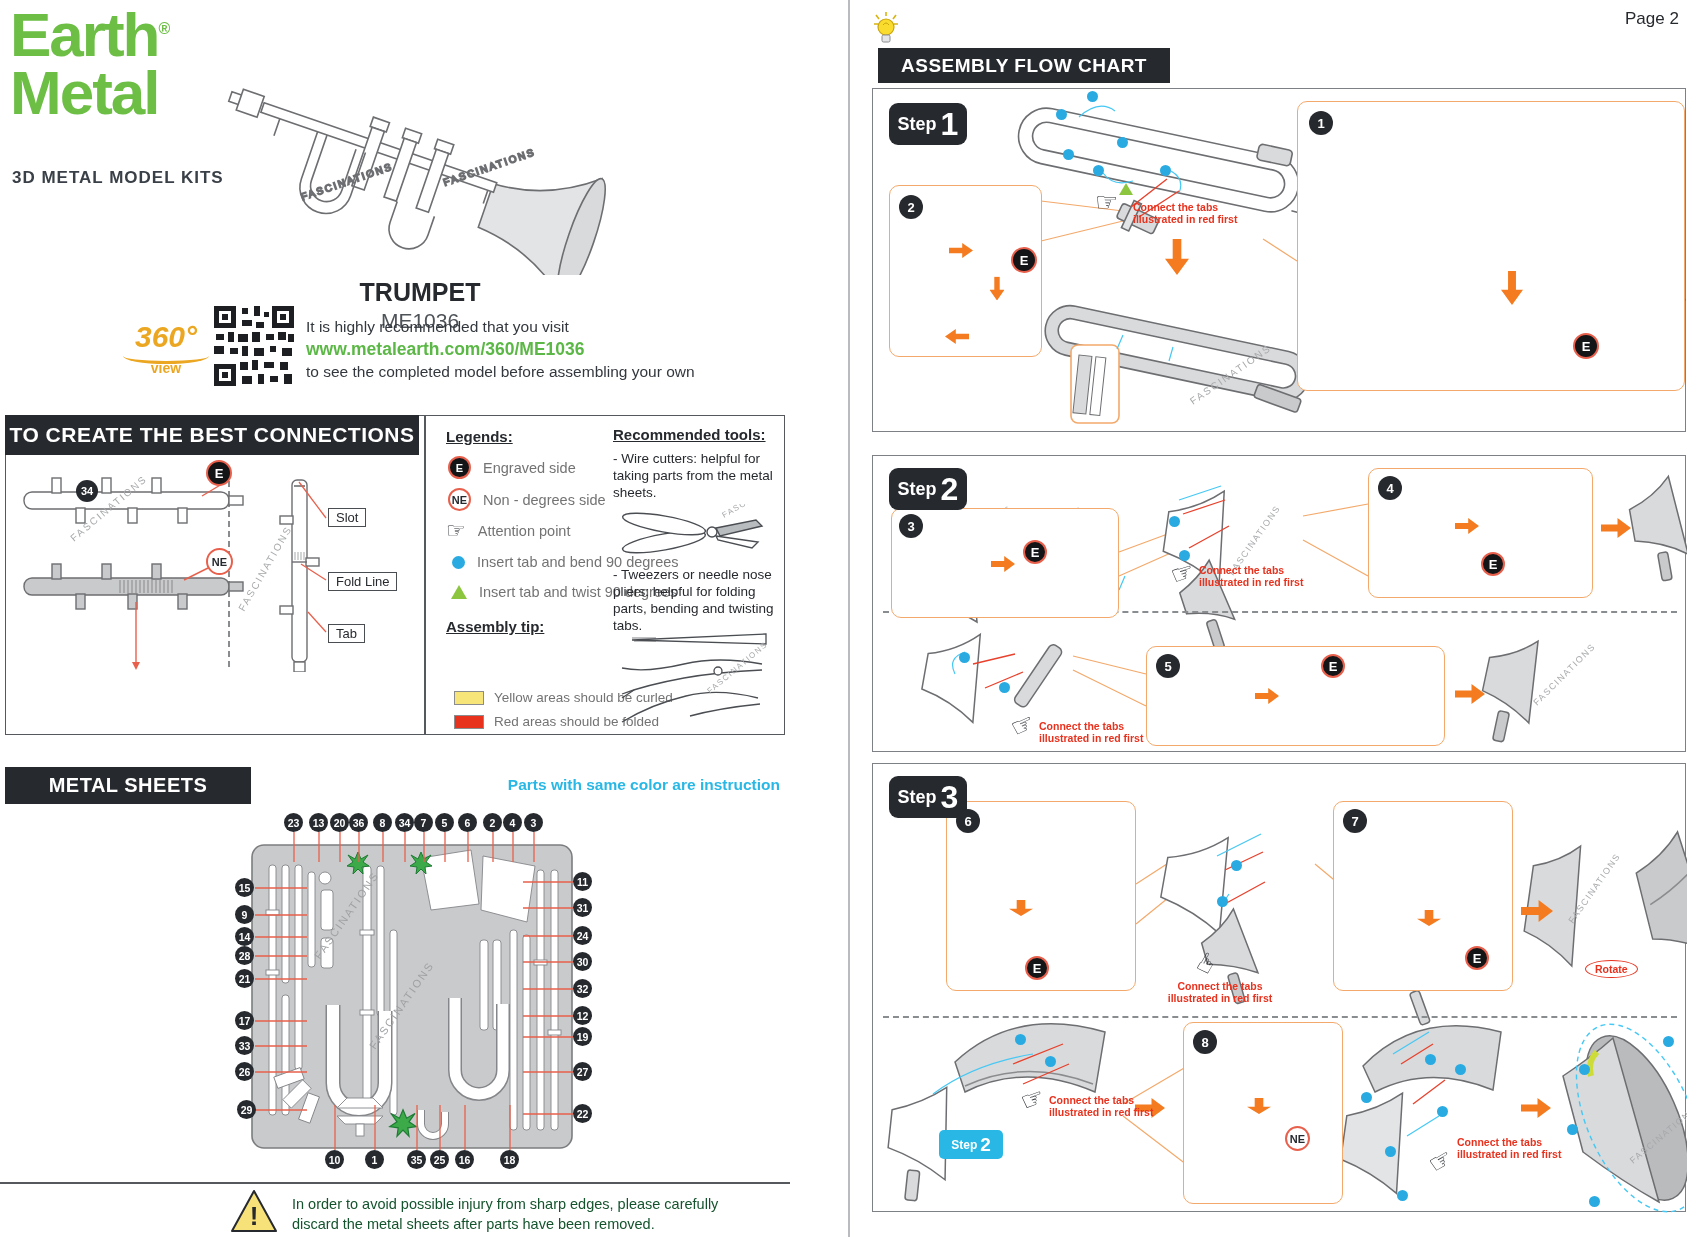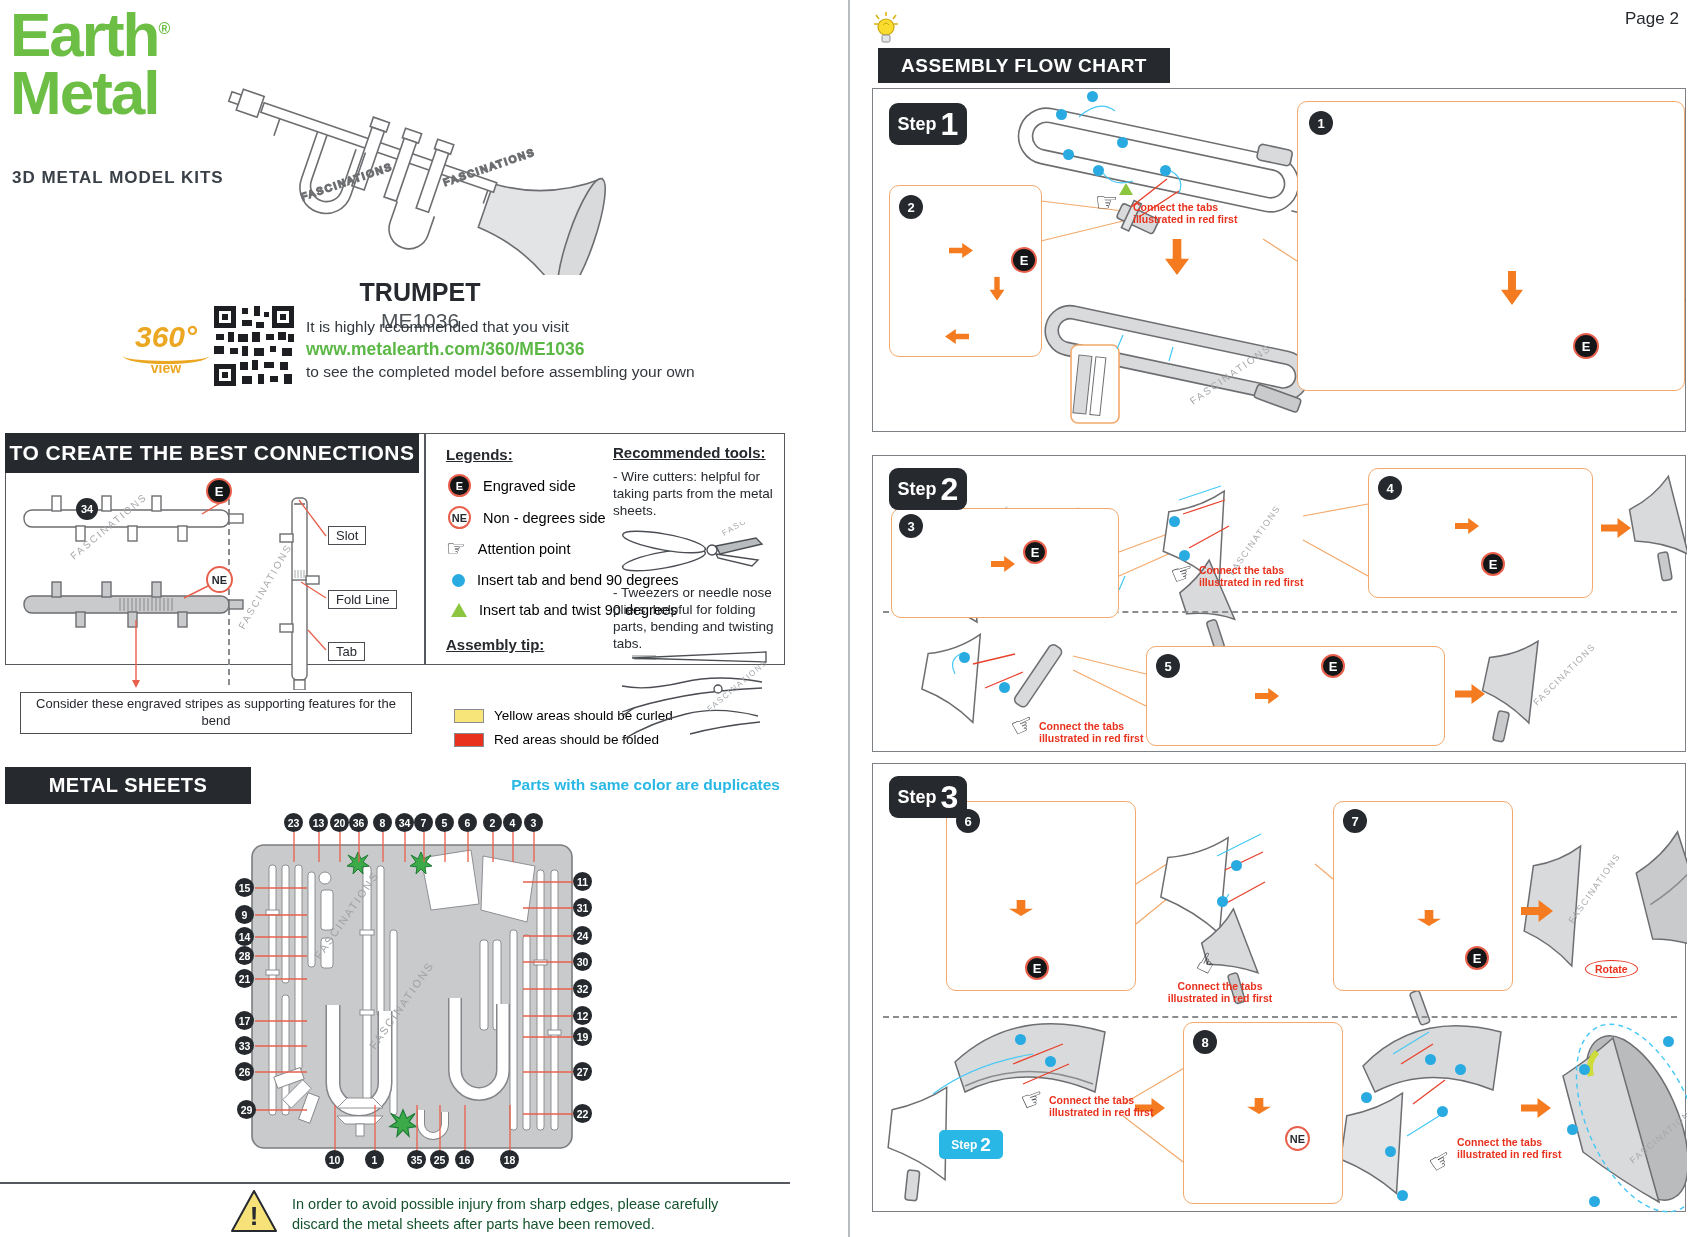--- a/index.html
+++ b/index.html
@@ -11,31 +11,31 @@
   .logo sup{font-size:16px;letter-spacing:0}
   .tagline{position:absolute;left:12px;top:168px;font-size:17px;font-weight:bold;color:#3a4047;letter-spacing:1px}
   .mtitle{font-size:25px;font-weight:bold;color:#26292e}
   .msku{font-size:21px;color:#4e5358;margin-top:2px}
   .visit1{font-size:15.5px;color:#33383e}
   .visiturl{font-size:17.5px;font-weight:bold;color:#5cb846;margin:3px 0}
   .b360{position:absolute;left:118px;top:320px;width:96px;text-align:center;color:#eca722;font-weight:800}
   .b360 .n{font-size:30px;font-style:italic}
   .b360 .v{font-size:14px;margin-top:-4px}
   .b360 .swoosh{width:86px;height:16px;border-bottom:3px solid #eca722;border-radius:50%;margin:-6px auto 0}
-  .connbox{position:absolute;left:5px;top:433px;width:780px;height:232px;border:1.5px solid #55585c;background:#fff}
+  .connbox{position:absolute;left:5px;top:415px;width:780px;height:320px;border:1.5px solid #55585c;background:#fff}
   .pn{position:absolute;width:19px;height:19px;border-radius:50%;background:#26292e;color:#fff;font-size:10.5px;font-weight:bold;display:flex;align-items:center;justify-content:center;z-index:3}
   .pb{position:absolute;width:24px;height:24px;border-radius:50%;background:#26292e;color:#fff;font-size:13px;font-weight:bold;display:flex;align-items:center;justify-content:center;z-index:3}
   .eb{position:absolute;width:26px;height:26px;border-radius:50%;background:#141517;border:2px solid #e8604c;color:#fff;font-size:13px;font-weight:bold;display:flex;align-items:center;justify-content:center;z-index:3}
   .ne{position:absolute;width:27px;height:27px;border-radius:50%;background:#fff;border:2px solid #e8604c;color:#26292e;font-size:11px;font-weight:bold;display:flex;align-items:center;justify-content:center;z-index:3}
   .eb.sm,.ne.sm{position:static;width:23px;height:23px;font-size:11px;flex:none}
   .lblbox{position:absolute;border:1.2px solid #4a4d52;background:#fff;font-size:13px;padding:1px 7px;z-index:3}
   .notebox{position:absolute;border:1.2px solid #4a4d52;background:#fff;font-size:13px;text-align:center;line-height:1.3;padding:3px 8px}
   .h-ul{font-size:15px;font-weight:bold;text-decoration:underline;color:#26292e}
   .legrow{position:absolute;display:flex;align-items:center;gap:12px}
-  .leglabel{font-size:14.5px;color:#000000}
+  .leglabel{font-size:14.5px;color:#737373}
   .bluedot{position:absolute;width:11px;height:11px;border-radius:50%;background:#29abe2;z-index:2}
   .dot-ic{width:13px;height:13px;border-radius:50%;background:#29abe2;flex:none}
   .gtri{position:absolute;width:0;height:0;border-left:7px solid transparent;border-right:7px solid transparent;border-bottom:12px solid #8cc63f;z-index:2}
   .gtri-ic{width:0;height:0;border-left:8px solid transparent;border-right:8px solid transparent;border-bottom:14px solid #8cc63f;flex:none}
   .hand-ic{font-size:22px;color:#26292e;flex:none;line-height:1}
   .tiptext{position:absolute;font-size:13.5px;line-height:1.28;color:#26292e}
   .swrow{position:absolute;display:flex;align-items:center;gap:10px}
   .sw{width:30px;height:14px;border:1px solid #8a8c8e;flex:none}
   .cyan-note{position:absolute;color:#29b8e5;font-size:15.5px;font-weight:bold;text-align:right}
   .caution-text{position:absolute;font-size:14.5px;line-height:1.4;color:#14532d}
@@ -215,21 +215,20 @@
     </svg>
 
     <span class="pn" style="left:70px;top:64px;width:22px;height:22px;font-size:11px">34</span>
     <span class="eb" style="left:200px;top:44px">E</span>
     <span class="ne" style="left:200px;top:132px">NE</span>
 
     <span class="lblbox" style="left:322px;top:92px">Slot</span>
     <span class="lblbox" style="left:322px;top:156px">Fold Line</span>
     <span class="lblbox" style="left:322px;top:208px">Tab</span>
 
-    <div class="notebox" style="left:14px;top:258px;width:392px">Consider these engraved stripes as supporting features for the bend</div>
 
     <div class="abs" style="left:440px;top:12px"><span class="h-ul">Legends:</span></div>
     <div class="legrow" style="left:442px;top:40px">
       <span class="eb sm">E</span>
       <span class="leglabel">Engraved side</span>
     </div>
     <div class="legrow" style="left:442px;top:72px">
       <span class="ne sm">NE</span>
       <span class="leglabel">Non - degrees side</span>
     </div>
@@ -276,21 +275,21 @@
         <path d="M148,40 q-44,2 -78,8 q-38,7 -62,16" fill="none"></path>
         <circle cx="104" cy="41" r="4"></circle>
         <path d="M144,68 q-40,-10 -72,-2 q-34,8 -64,26" fill="none"></path>
         <path d="M146,74 q-40,4 -70,12 M20,60 l-12,8" fill="none"></path>
       </g>
       <text x="96" y="64" font-size="8" letter-spacing="1.5" fill="#a7a9ab" transform="rotate(-40 96 64)">FASCINATIONS</text>
     </svg>
   </div>
 
   <div class="bar" style="left:5px;top:767px;width:246px;height:37px;font-size:20px">METAL SHEETS</div>
-  <div class="cyan-note" style="left:400px;top:776px;width:380px">Parts with same color are duplicates</div>
+  <div class="cyan-note" style="left:400px;top:776px;width:380px">Parts with same color are instruction</div>
 
   <svg class="abs" style="left:225px;top:810px" width="375" height="360" viewBox="0 0 375 360">
     <rect x="27" y="35" width="320" height="303" rx="12" fill="#c9cacb" stroke="#7b7d7f" stroke-width="1.6"></rect>
     <g fill="#fff" stroke="#84868a" stroke-width="0.9">
       <rect x="44" y="55" width="7" height="250" rx="3"></rect>
       <rect x="57" y="55" width="7" height="118" rx="3"></rect>
         <rect x="57" y="185" width="7" height="120" rx="3"></rect>
       <rect x="70" y="55" width="7" height="205" rx="3"></rect>
       <rect x="83" y="62" width="7" height="95" rx="3"></rect>
       <circle cx="100" cy="68" r="6"></circle>

